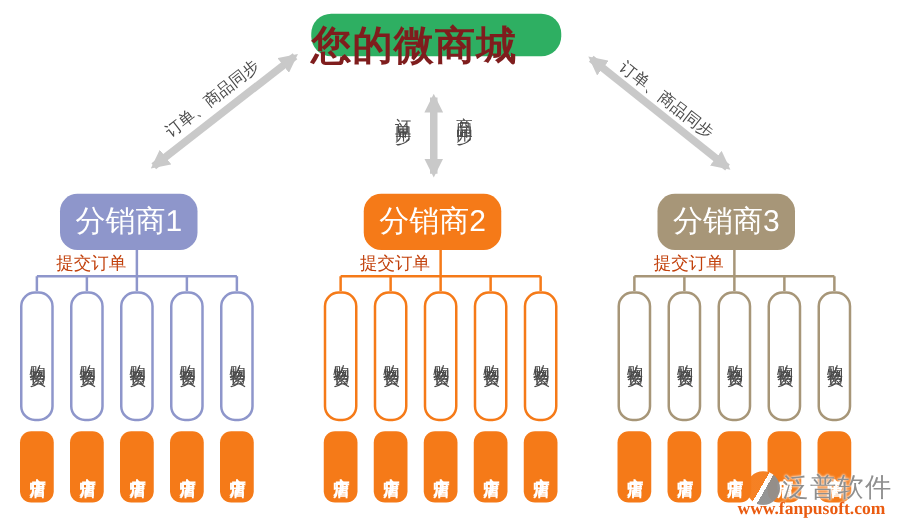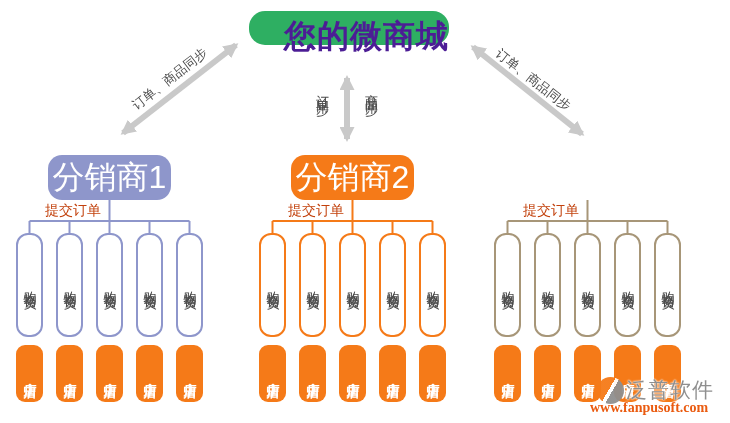--- a/index.html
+++ b/index.html
@@ -3,42 +3,42 @@
 <meta charset="utf-8">
 <style>
   html,body{margin:0;padding:0;background:#fff;}
   .canvas{
     position:relative;width:730px;height:423px;background:#fff;overflow:hidden;
     font-family:"Liberation Sans","DejaVu Sans",sans-serif;
   }
   
   .root-box{
     position:absolute;left:249px;top:11px;width:200px;height:34px;
-    background:var(--c,#2eaf62);border-radius:16px;color:#4c1d95;
-    font-size:32px;font-weight:bold;text-align:right;line-height:51px;letter-spacing:1px;
+    background:var(--c,#2eaf62);border-radius:16px;color:#7f1d1d;
+    font-size:32px;font-weight:bold;text-align:left;line-height:51px;letter-spacing:1px;
   }
   
   .arrows{position:absolute;left:0;top:0;width:730px;height:423px;pointer-events:none;}
   
   .arrow-label{
     position:absolute;font-size:13px;color:#4b4b4b;white-space:nowrap;
   }
   .lbl-left {left:95px;top:70px;width:150px;text-align:center;transform:rotate(-38deg);}
   .lbl-right{left:458px;top:71px;width:150px;text-align:center;transform:rotate(38deg);}
   .lbl-vert{writing-mode:vertical-rl;text-orientation:upright;letter-spacing:3px;height:80px;}
   .lbl-mid-left {left:313px;top:84px;}
   .lbl-mid-right{left:362px;top:84px;}
   
   .group{position:absolute;top:155px;width:187px;height:248px;}
   .g0{left:16px;}
   .g1{left:259px;}
   .g2{left:494px;}
   .parent-box{
-    position:absolute;left:32px;top:0;width:123px;height:45px;border-radius:14px;
-    background:var(--c);color:#fff;font-size:32px;text-align:center;line-height:45px;
+    position:absolute;left:32px;top:0;width:110px;height:45px;border-radius:14px;
+    background:var(--c);color:#fff;font-size:24px;text-align:center;line-height:45px;
   }
   .tree{position:absolute;left:0;top:45px;}
   .submit-label{position:absolute;left:29px;top:47px;font-size:14px;color:#c2410c;}
   .columns{position:absolute;left:0;top:78px;width:187px;display:flex;gap:13px;}
   .col{width:27px;display:flex;flex-direction:column;align-items:center;}
   .member-box{
     box-sizing:border-box;width:27px;height:104px;background:#fff;
     border:2px solid var(--c);border-radius:12px;
     display:flex;align-items:center;justify-content:center;
   }
@@ -188,20 +188,21 @@
             <span>购物会员</span>
           </div>
         <div class="store-box">
             <span>店中店</span>
           </div>
       </div>
     </div>
   </div>
 
   <div class="group g2" style="--c: #a79678;">
+    <div class="parent-box">分销商3</div>
     <svg class="tree" width="187" height="33" viewBox="0 0 187 33">
       <path d="M93.5 0 V21 M13.5 21 H173.5 M13.5 21 V33 M53.5 21 V33 M93.5 21 V33 M133.5 21 V33 M173.5 21 V33" fill="none" style="stroke:var(--c)" stroke-width="2"></path>
     </svg>
     <div class="submit-label">提交订单</div>
     <div class="columns">
       <div class="col">
         <div class="member-box">
             <span>购物会员</span>
           </div>
         <div class="store-box">

